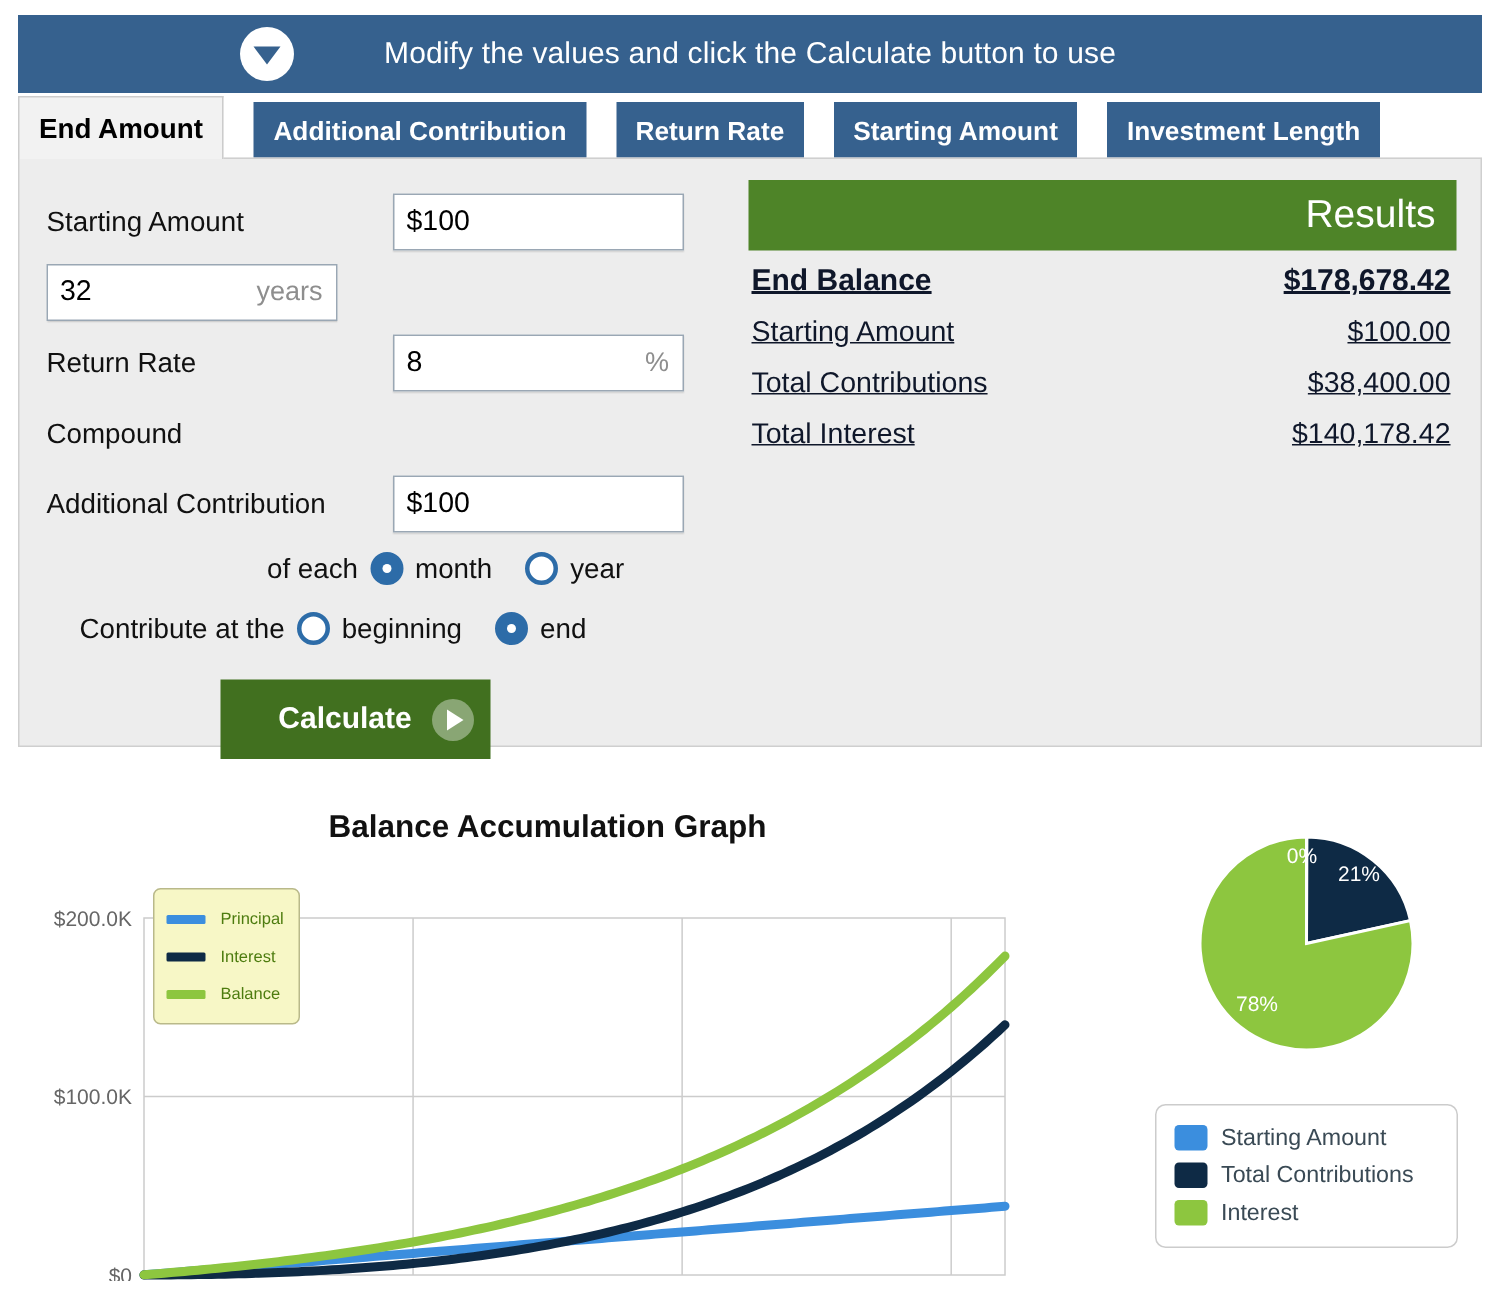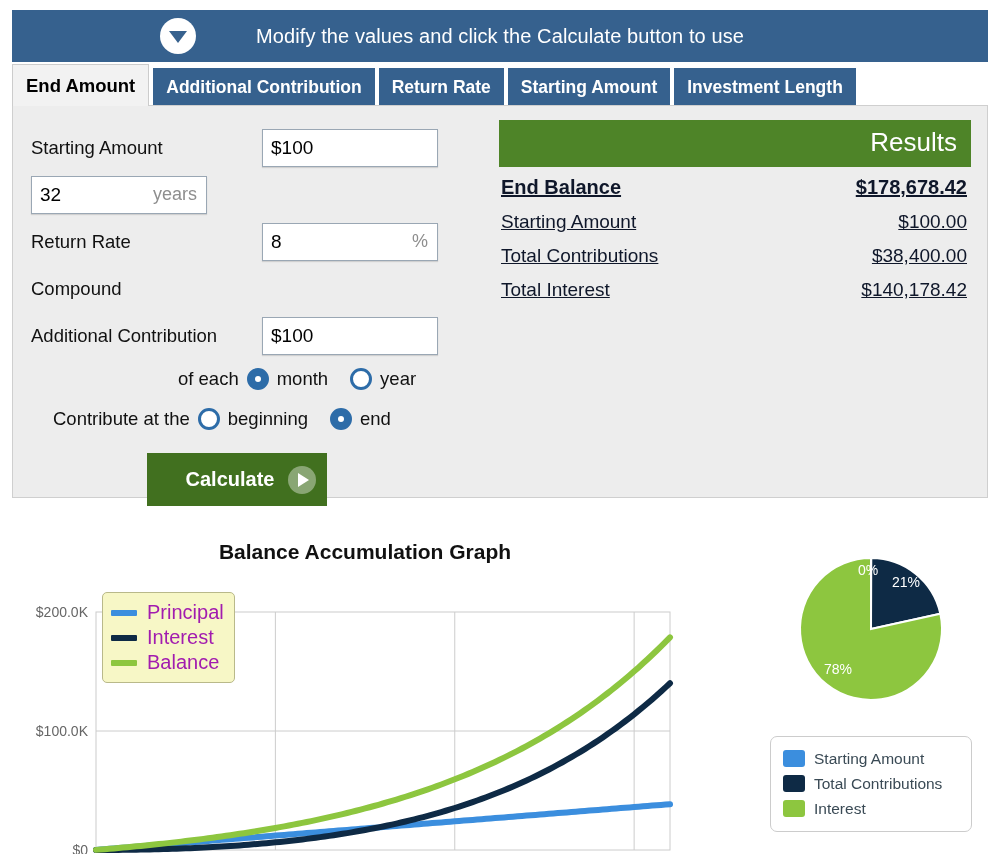--- a/index.html
+++ b/index.html
@@ -45,21 +45,21 @@
     font-size: 20px;
     letter-spacing: 0.1px;
   }
 
   
   .tabs {
     display: flex;
     align-items: flex-end;
     height: 42px;
     margin-top: 2px;
-    gap: 4px;
+    gap: 20px;
   }
   .tab {
     background: #36618e;
     color: #ffffff;
     font-size: 17.5px;
     font-weight: bold;
     padding: 0 13px;
     height: 38px;
     line-height: 38px;
     white-space: nowrap;
@@ -95,21 +95,21 @@
     align-items: center;
     height: 47px;
   }
   .flabel {
     width: 231px;
     font-size: 18.5px;
     color: #111;
   }
   .fieldbox {
     position: relative;
-    width: 176px; height: 38px;
+    width: 194px; height: 38px;
     background: #ffffff;
     border: 1px solid #9aa7b4;
     box-shadow: 0 1px 1px rgba(0,0,0,.12);
     display: flex; align-items: center;
     padding: 0 8px;
     cursor: text;
   }
   .fieldbox .val { font-size: 19px; color: #000; }
   .fieldbox .suffix {
     position: absolute; right: 9px;
@@ -216,21 +216,21 @@
   .lc-legend {
     position: absolute;
     left: 102px; top: 52px;
     background: #f7f7c6;
     border: 1px solid #b9b98a;
     border-radius: 5px;
     padding: 7px 10px 7px 8px;
   }
   .lc-item { display: flex; align-items: center; height: 25px; }
   .lc-swatch { width: 26px; height: 6px; border-radius: 1px; margin-right: 10px; }
-  .lc-label { font-size: 20px; color: #a21caf; }
+  .lc-label { font-size: 11px; color: #4d7c0f; }
 
   
   .pie-legend {
     position: absolute;
     left: 30px; top: 196px;
     width: 202px;
     background: #ffffff;
     border: 1px solid #cccccc;
     border-radius: 7px;
     padding: 9px 12px 10px 12px;

